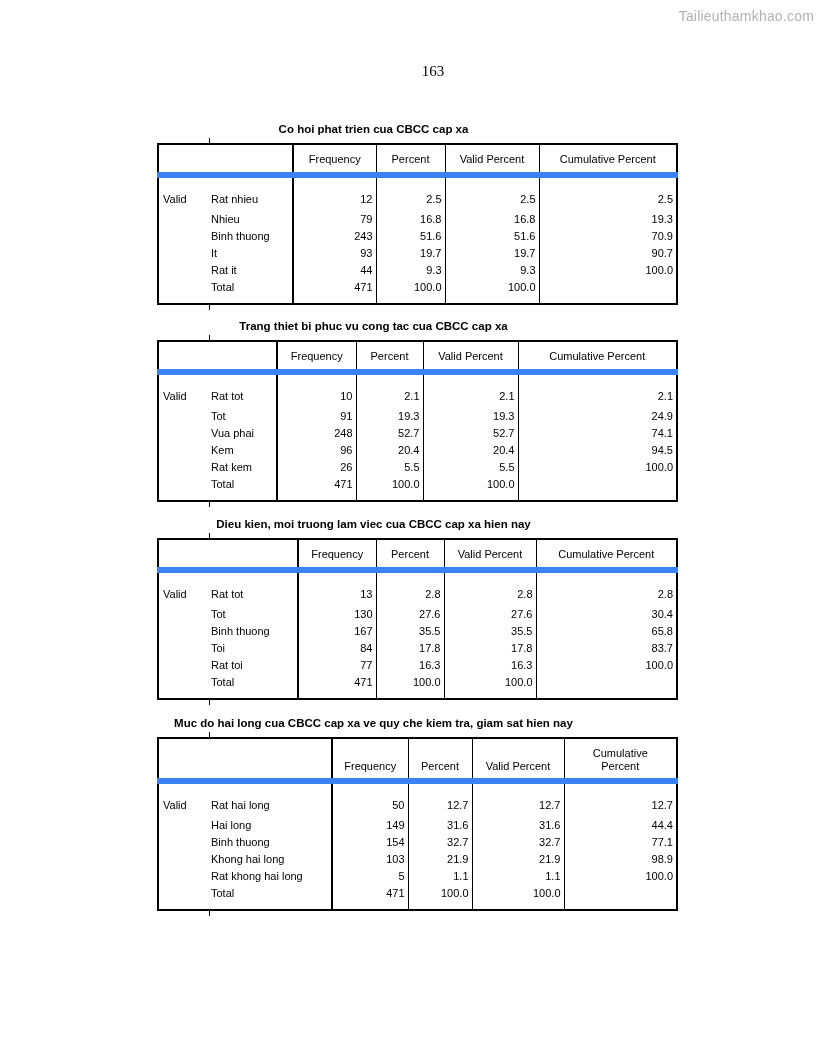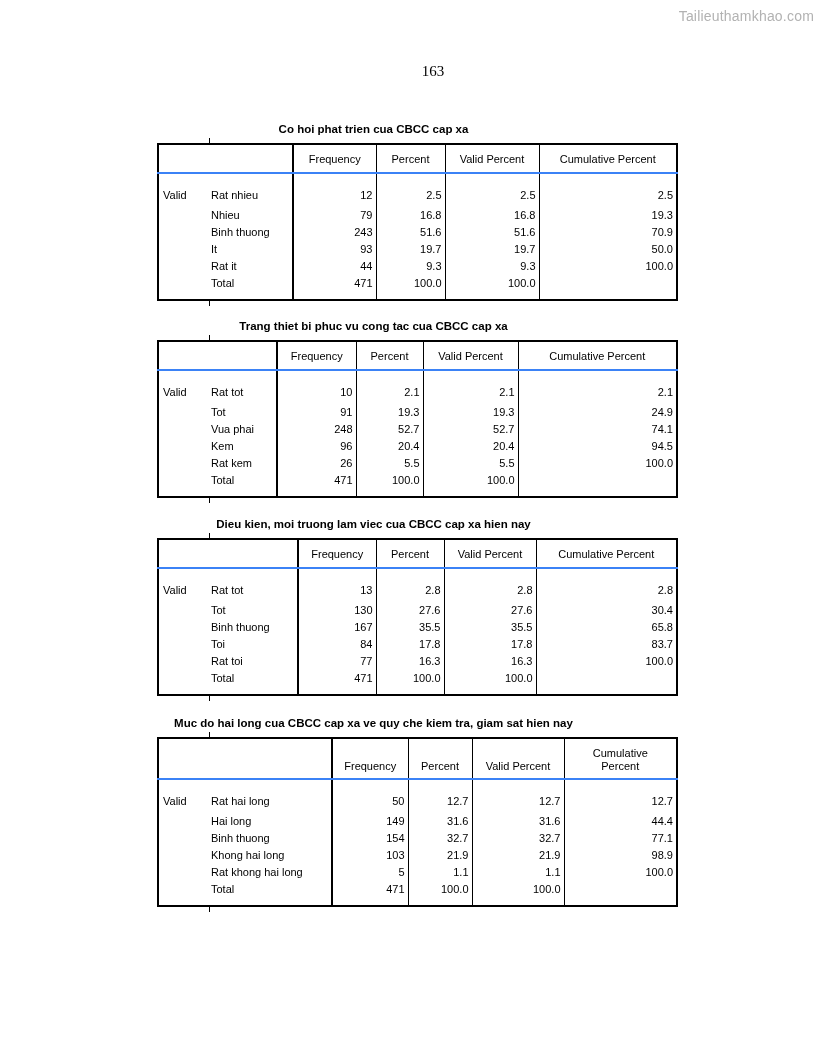--- a/index.html
+++ b/index.html
@@ -10,21 +10,21 @@
                font-family:"Liberation Serif",serif;font-size:15px;}
   .tbl-section{position:absolute;left:157px;width:433px;}
   #s0{top:122px;} #s1{top:319px;} #s2{top:517px;} #s3{top:716px;}
   .tbl-title{text-align:center;font-size:11.5px;font-weight:bold;line-height:14px;margin-bottom:7px;
              white-space:nowrap;}
   .tbl-wrap{position:relative;}
   .tick{position:absolute;left:52px;width:1px;height:5px;background:#000;}
   .tick-top{top:-5px;} .tick-bottom{bottom:-5px;}
   table.freq-table{border-collapse:collapse;table-layout:fixed;width:519px;
                    border:2px solid #000;font-size:11px;}
-  thead th{border-bottom:2px solid #3b82f6;font-weight:normal;text-align:center;
+  thead th{border-bottom:6px solid #3b82f6;font-weight:normal;text-align:center;
            height:27px;vertical-align:middle;padding:0;overflow:hidden;}
   #s3 thead th{height:34px;vertical-align:bottom;padding-bottom:5px;line-height:13px;}
   th.h-stub{border-right:2px solid #000;}
   th.h-mid{border-right:1px solid #000;}
   th.h-wrap{padding-left:22px;padding-right:22px;}
   tbody td{height:17px;line-height:17px;padding:0;vertical-align:top;overflow:hidden;white-space:nowrap;}
   td.c-stub{padding-left:4px;}
   td.c-label{border-right:2px solid #000;}
   td.c-num{border-right:1px solid #000;text-align:right;padding-right:3px;}
   td.c-last{border-right:0;}
@@ -86,21 +86,21 @@
               <td class="c-num">51.6</td>
               <td class="c-num">51.6</td>
               <td class="c-num c-last">70.9</td>
             </tr>
             <tr>
               <td class="c-stub"></td>
               <td class="c-label">It</td>
               <td class="c-num">93</td>
               <td class="c-num">19.7</td>
               <td class="c-num">19.7</td>
-              <td class="c-num c-last">50.0</td>
+              <td class="c-num c-last">90.7</td>
             </tr>
             <tr>
               <td class="c-stub"></td>
               <td class="c-label">Rat it</td>
               <td class="c-num">44</td>
               <td class="c-num">9.3</td>
               <td class="c-num">9.3</td>
               <td class="c-num c-last">100.0</td>
             </tr>
             <tr>

